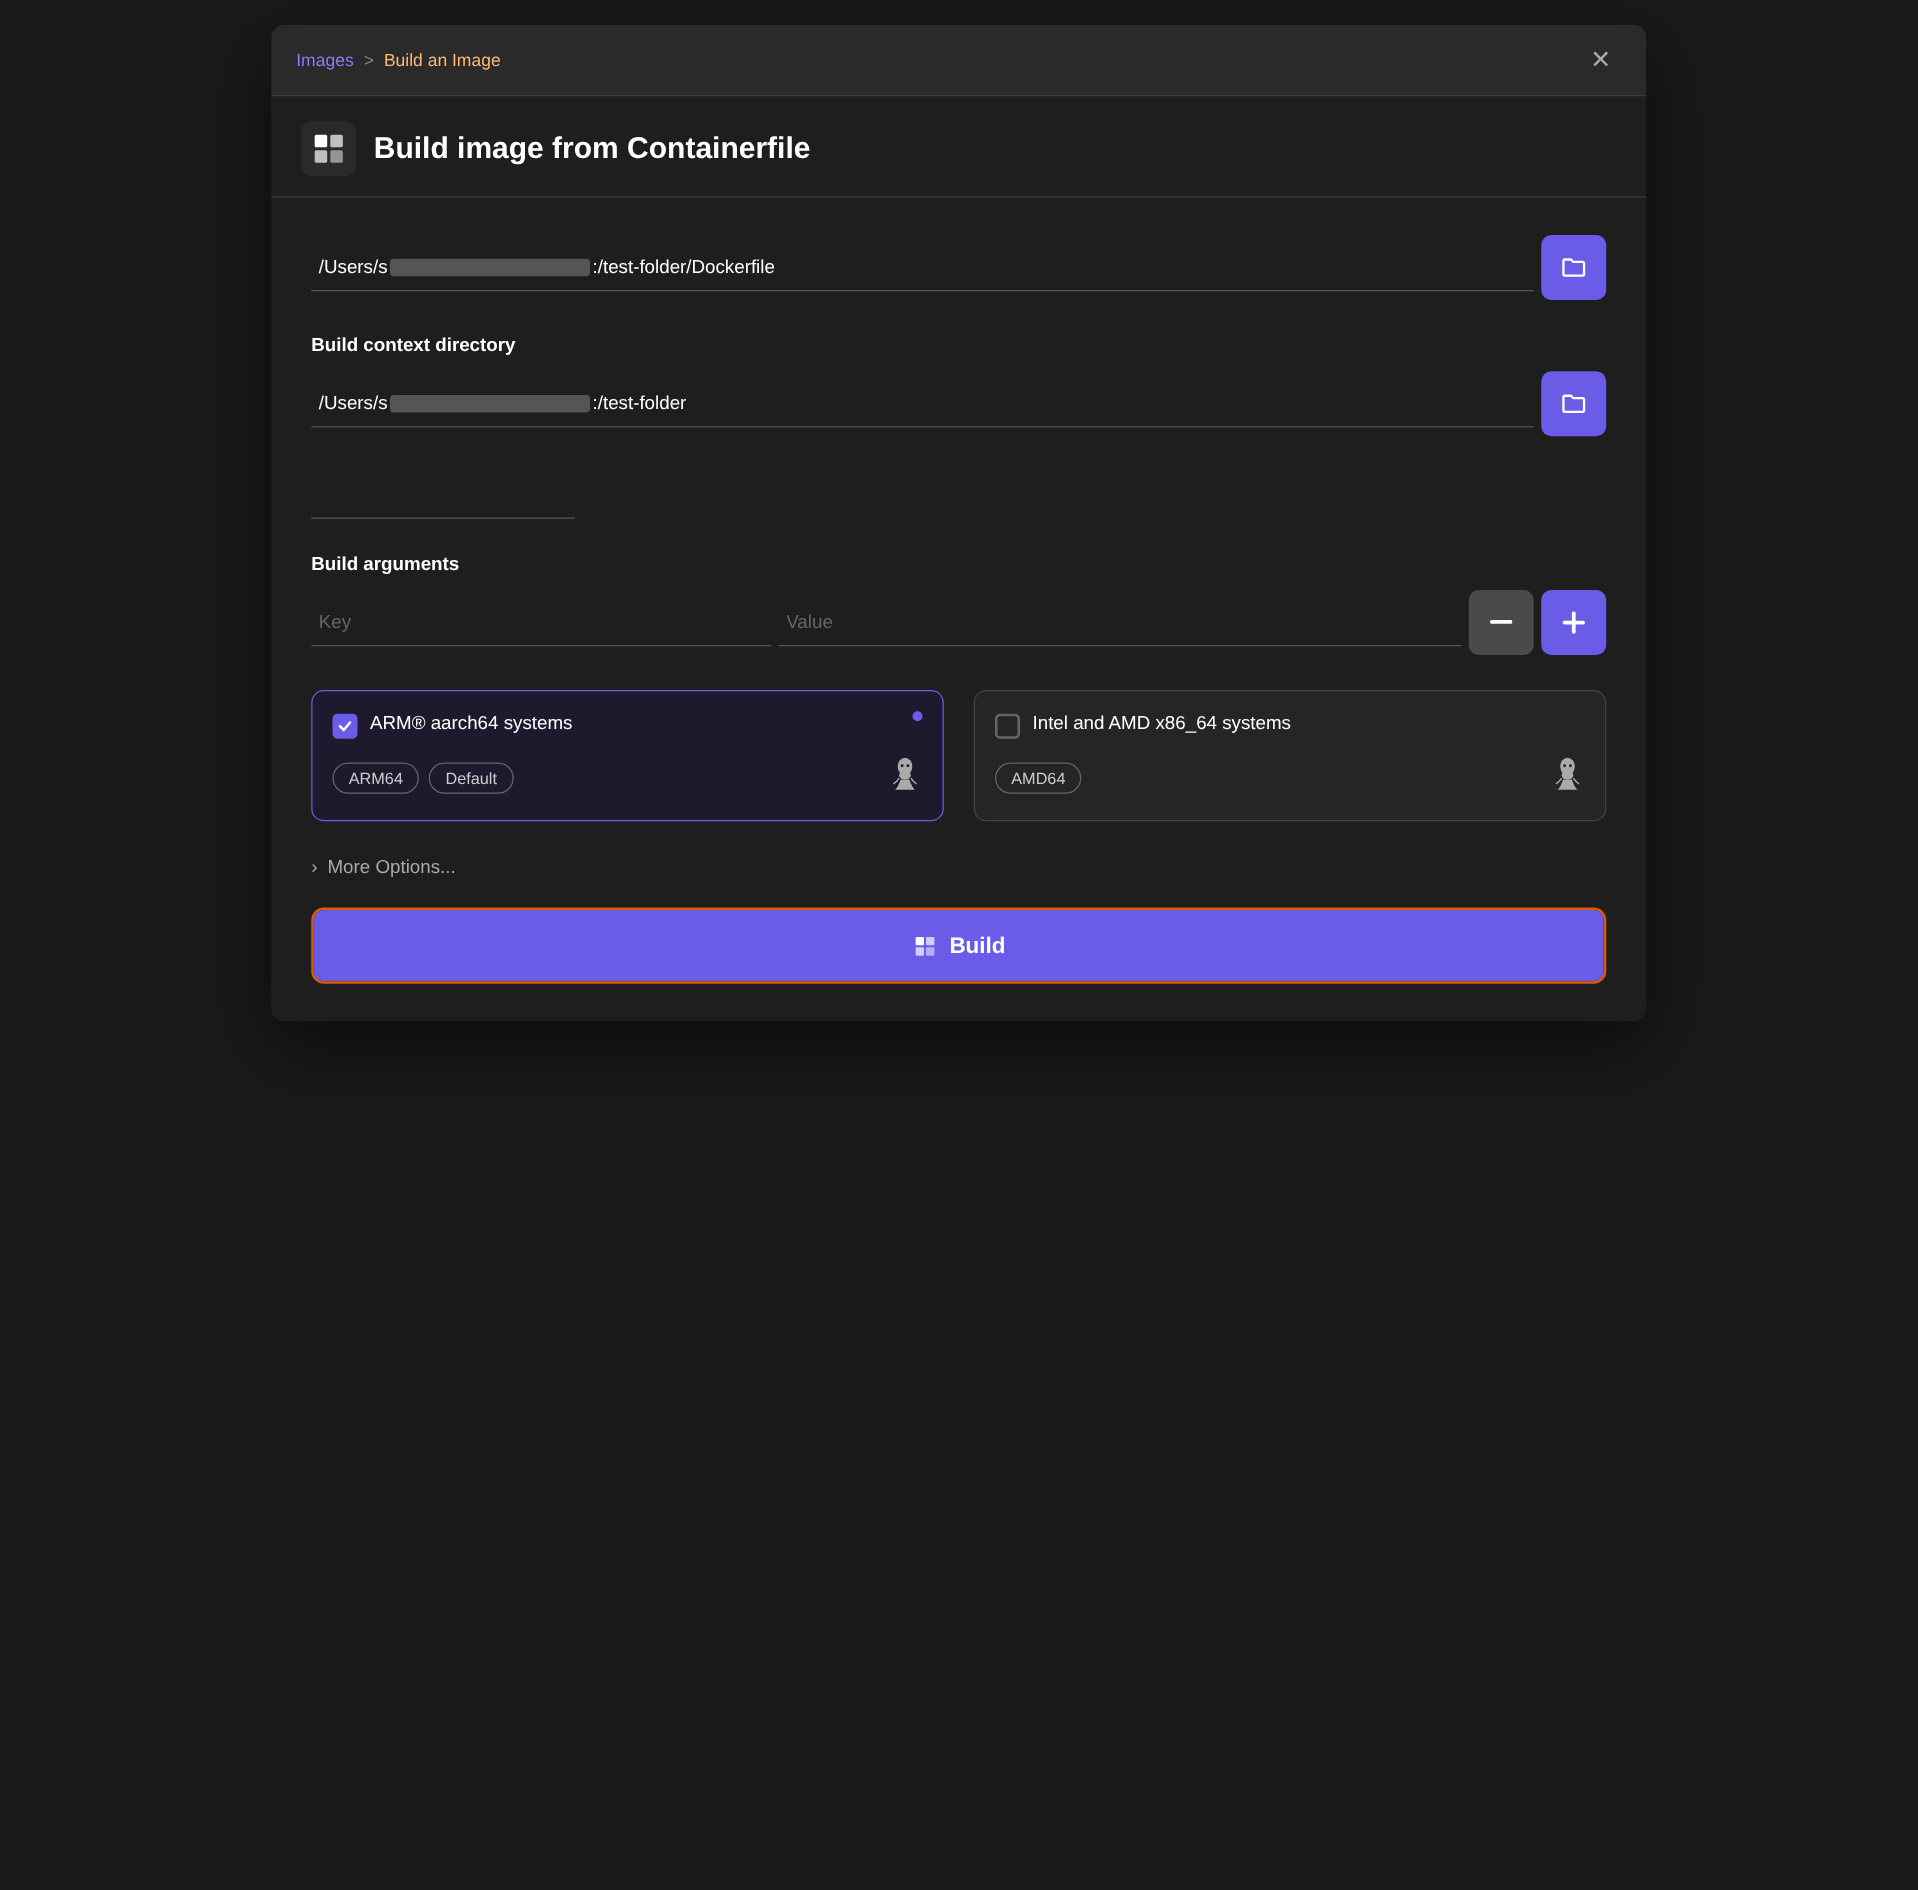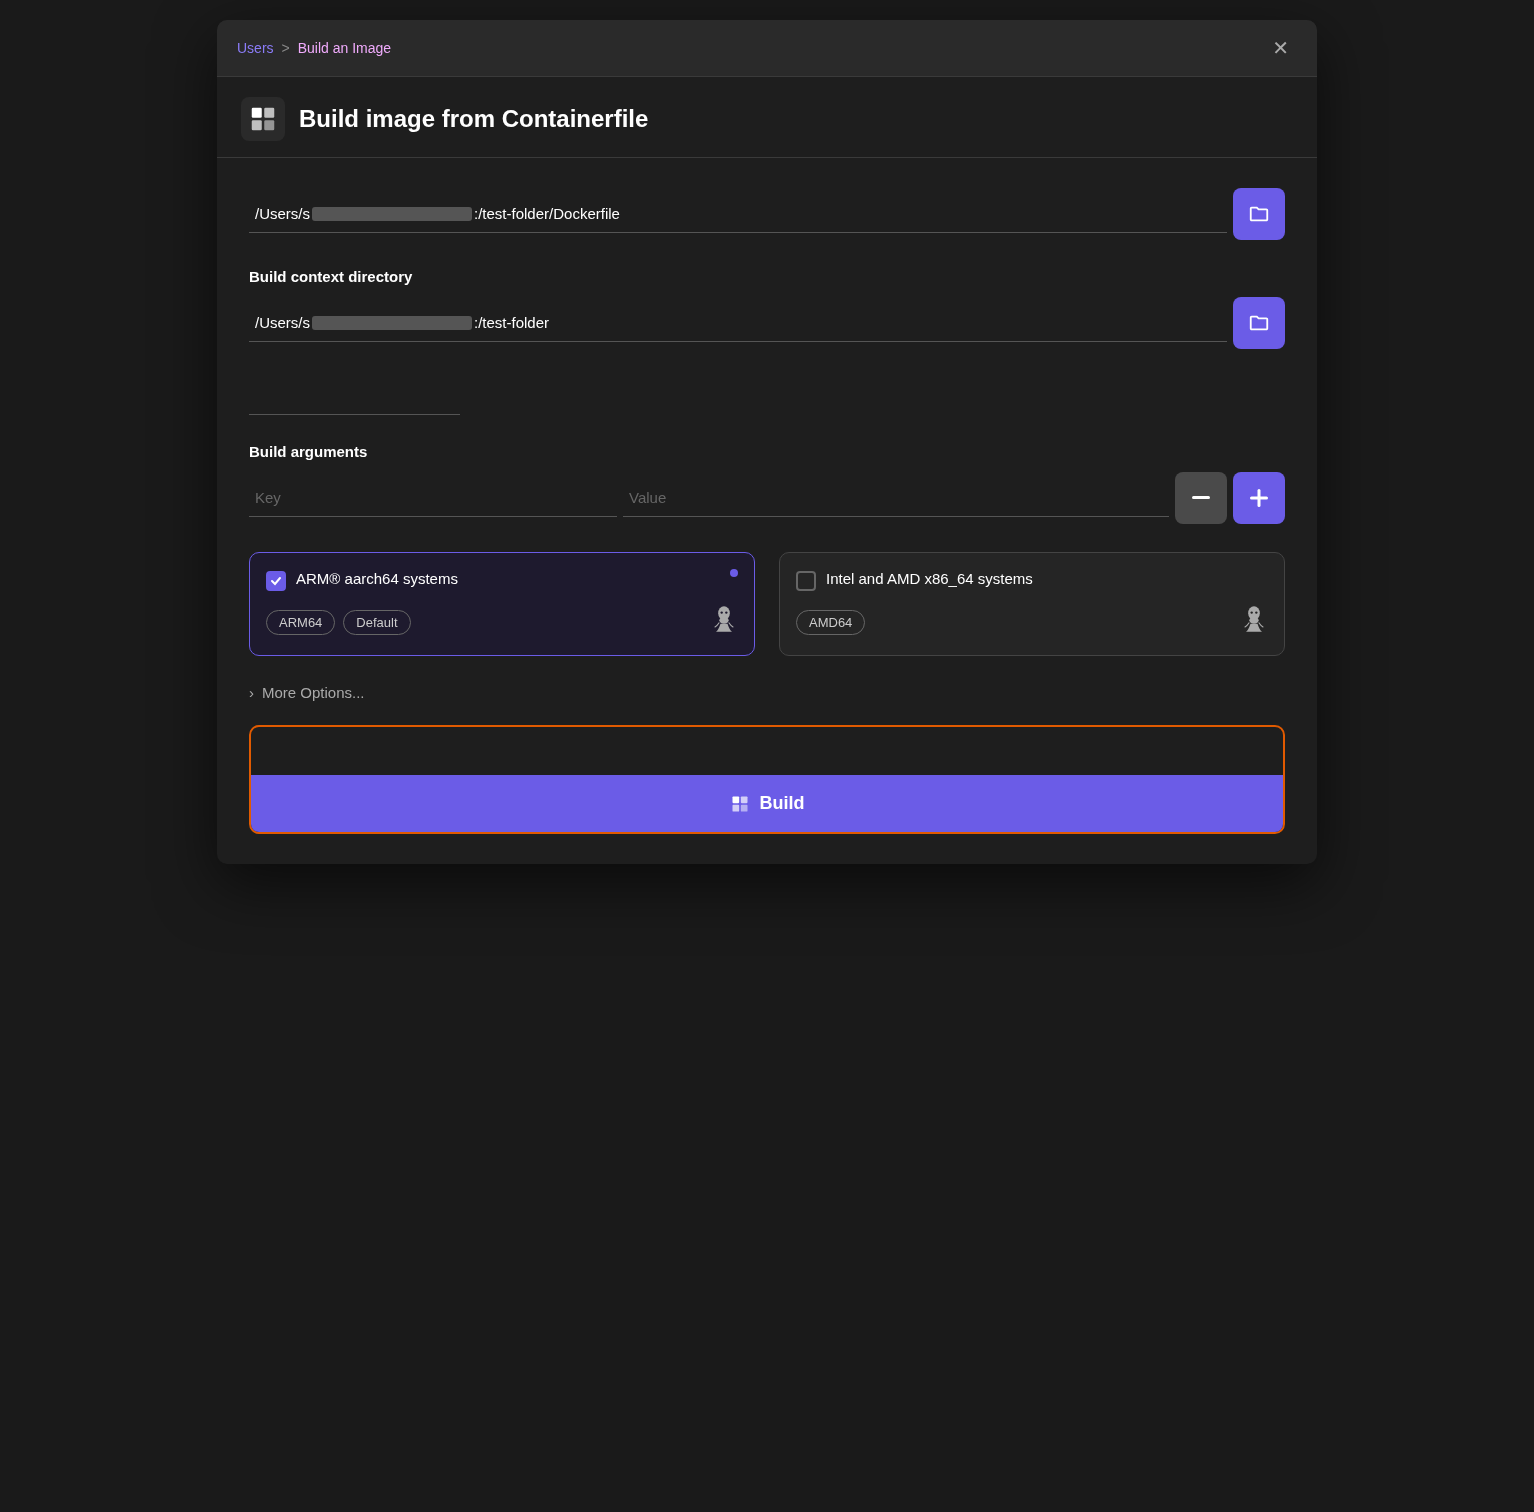--- a/index.html
+++ b/index.html
@@ -43,21 +43,21 @@
     .breadcrumb-link {
       color: #8b7cf8;
       cursor: pointer;
     }
 
     .breadcrumb-separator {
       color: #888;
     }
 
     .breadcrumb-current {
-      color: #f0abfc;
+      color: #fdba74;
     }
 
     .close-btn {
       background: none;
       border: none;
       color: #aaa;
       font-size: 20px;
       cursor: pointer;
       padding: 4px 8px;
       border-radius: 4px;
@@ -331,31 +331,30 @@
       border: none;
       padding: 18px;
       color: #ffffff;
       font-size: 18px;
       font-weight: 600;
       cursor: pointer;
       display: flex;
       align-items: center;
       justify-content: center;
       gap: 10px;
-      margin-top: 48px;
     }
   </style>
 </head>
 <body>
 
 <div class="modal">
 
   <div class="modal-topbar">
     <div class="breadcrumb">
-      <span class="breadcrumb-link">Users</span>
+      <span class="breadcrumb-link">Images</span>
       <span class="breadcrumb-separator">&gt;</span>
       <span class="breadcrumb-current">Build an Image</span>
     </div>
     <button class="close-btn">✕</button>
   </div>
 
   <div class="modal-header">
     <div class="header-icon">
       <svg width="30" height="30" viewBox="0 0 24 24" fill="none">
         <rect x="3" y="3" width="8" height="8" rx="1" fill="white"></rect>

